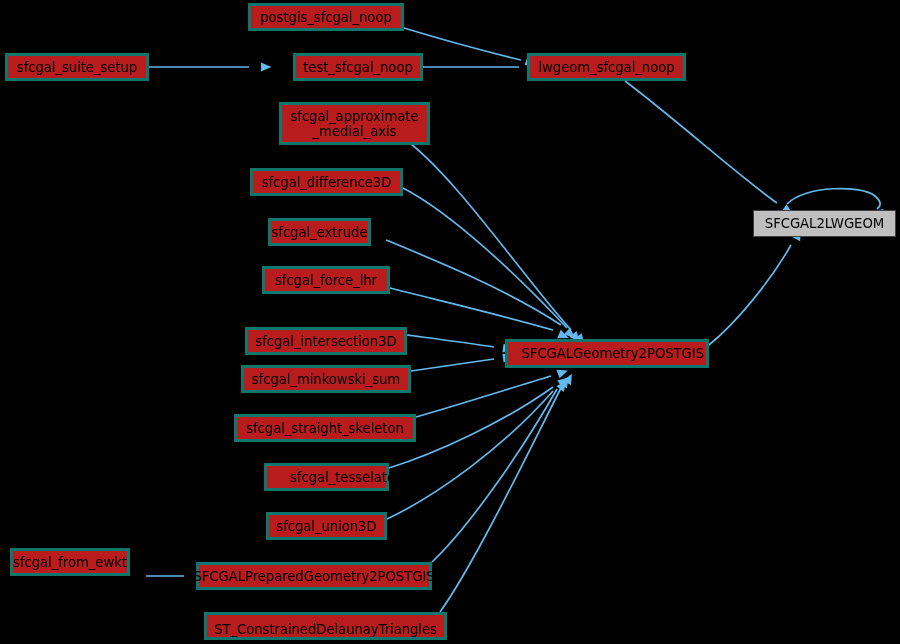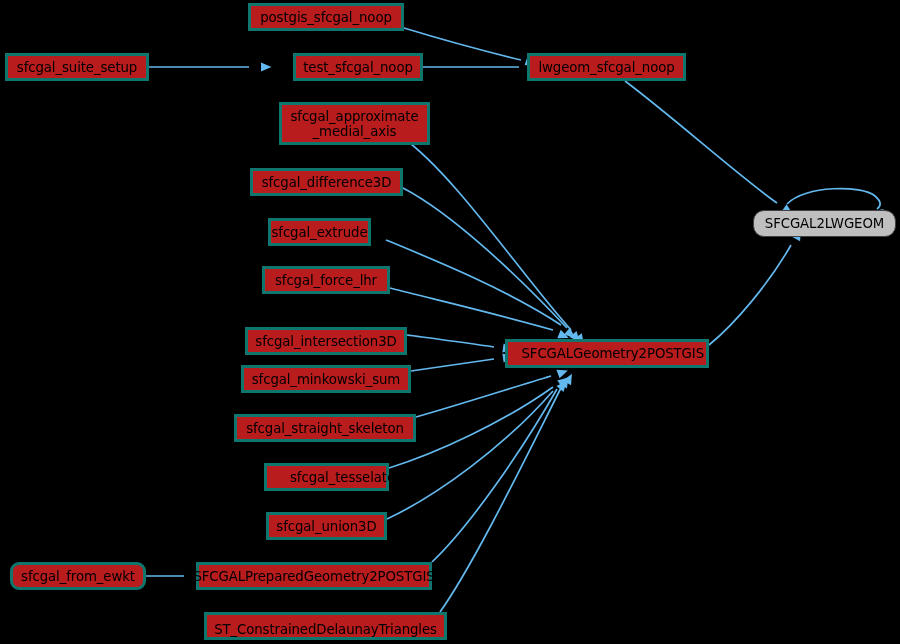--- a/index.html
+++ b/index.html
@@ -101,19 +101,19 @@
 _medial_axis</span></div>
       <div class="node" style="left: 250px; top: 168px; width: 153px; height: 28px;"><span class="node-label">sfcgal_difference3D</span></div>
       <div class="node" style="left: 268px; top: 218px; width: 103px; height: 28px; justify-content: center;"><span class="node-label">sfcgal_extrude</span></div>
       <div class="node" style="left: 262px; top: 266px; width: 128px; height: 28px;"><span class="node-label">sfcgal_force_lhr</span></div>
       <div class="node" style="left: 245px; top: 315px; width: 162px; height: 28px; margin-top: 12px;"><span class="node-label">sfcgal_intersection3D</span></div>
       <div class="node" style="left: 505px; top: 339px; width: 204px; height: 29px; justify-content: flex-end;"><span class="node-label">SFCGALGeometry2POSTGIS</span></div>
       <div class="node" style="left: 241px; top: 365px; width: 170px; height: 28px;"><span class="node-label">sfcgal_minkowski_sum</span></div>
       <div class="node" style="left: 234px; top: 414px; width: 182px; height: 28px;"><span class="node-label">sfcgal_straight_skeleton</span></div>
       <div class="node" style="left: 264px; top: 463px; width: 125px; height: 28px; padding-left: 32px;"><span class="node-label">sfcgal_tesselate</span></div>
       <div class="node" style="left: 266px; top: 512px; width: 121px; height: 28px;"><span class="node-label">sfcgal_union3D</span></div>
-      <div class="node" style="left: 10px; top: 562px; width: 136px; height: 28px; border-radius: 9px;"><span class="node-label">sfcgal_from_ewkt</span></div>
+      <div class="node" style="left: 10px; top: 548px; width: 120px; height: 28px;"><span class="node-label">sfcgal_from_ewkt</span></div>
       <div class="node" style="left: 196px; top: 562px; width: 236px; height: 28px;"><span class="node-label">SFCGALPreparedGeometry2POSTGIS</span></div>
       <div class="node" style="left: 204px; top: 612px; width: 243px; height: 28px; align-items: flex-end;"><span class="node-label">ST_ConstrainedDelaunayTriangles</span></div>
-      <div class="node highlight" style="left: 753px; top: 210px; width: 143px; height: 27px; border-radius: 11px;"><span class="node-label">SFCGAL2LWGEOM</span></div>
+      <div class="node highlight" style="left: 753px; top: 210px; width: 143px; height: 27px;"><span class="node-label">SFCGAL2LWGEOM</span></div>
     </div>
 
 </div>
 
 </body></html>

